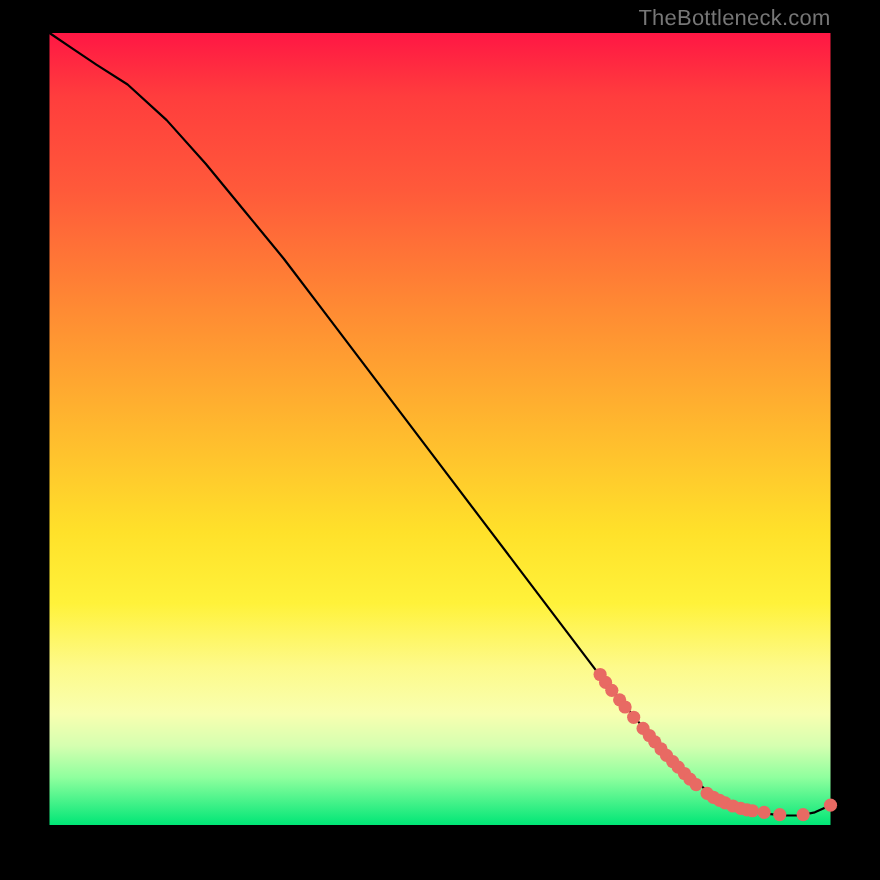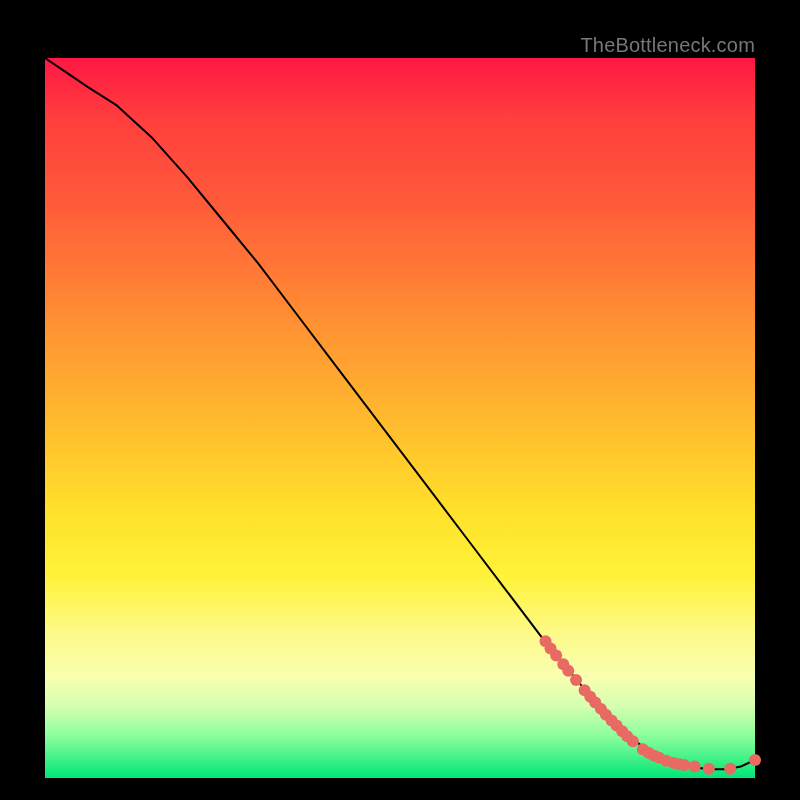--- a/index.html
+++ b/index.html
@@ -9,21 +9,20 @@
     height: 800px;
     background: #000;
     overflow: hidden;
     font-family: Arial, Helvetica, sans-serif;
   }
   .stage {
     position: relative;
     width: 800px;
     height: 728px;
     background: #000;
-    margin-top: 28px;
   }
   .plot {
     position: absolute;
     left: 45px;
     top: 30px;
     width: 710px;
     height: 720px;
     
     background: linear-gradient(to bottom,
       #ff1744 0%,

